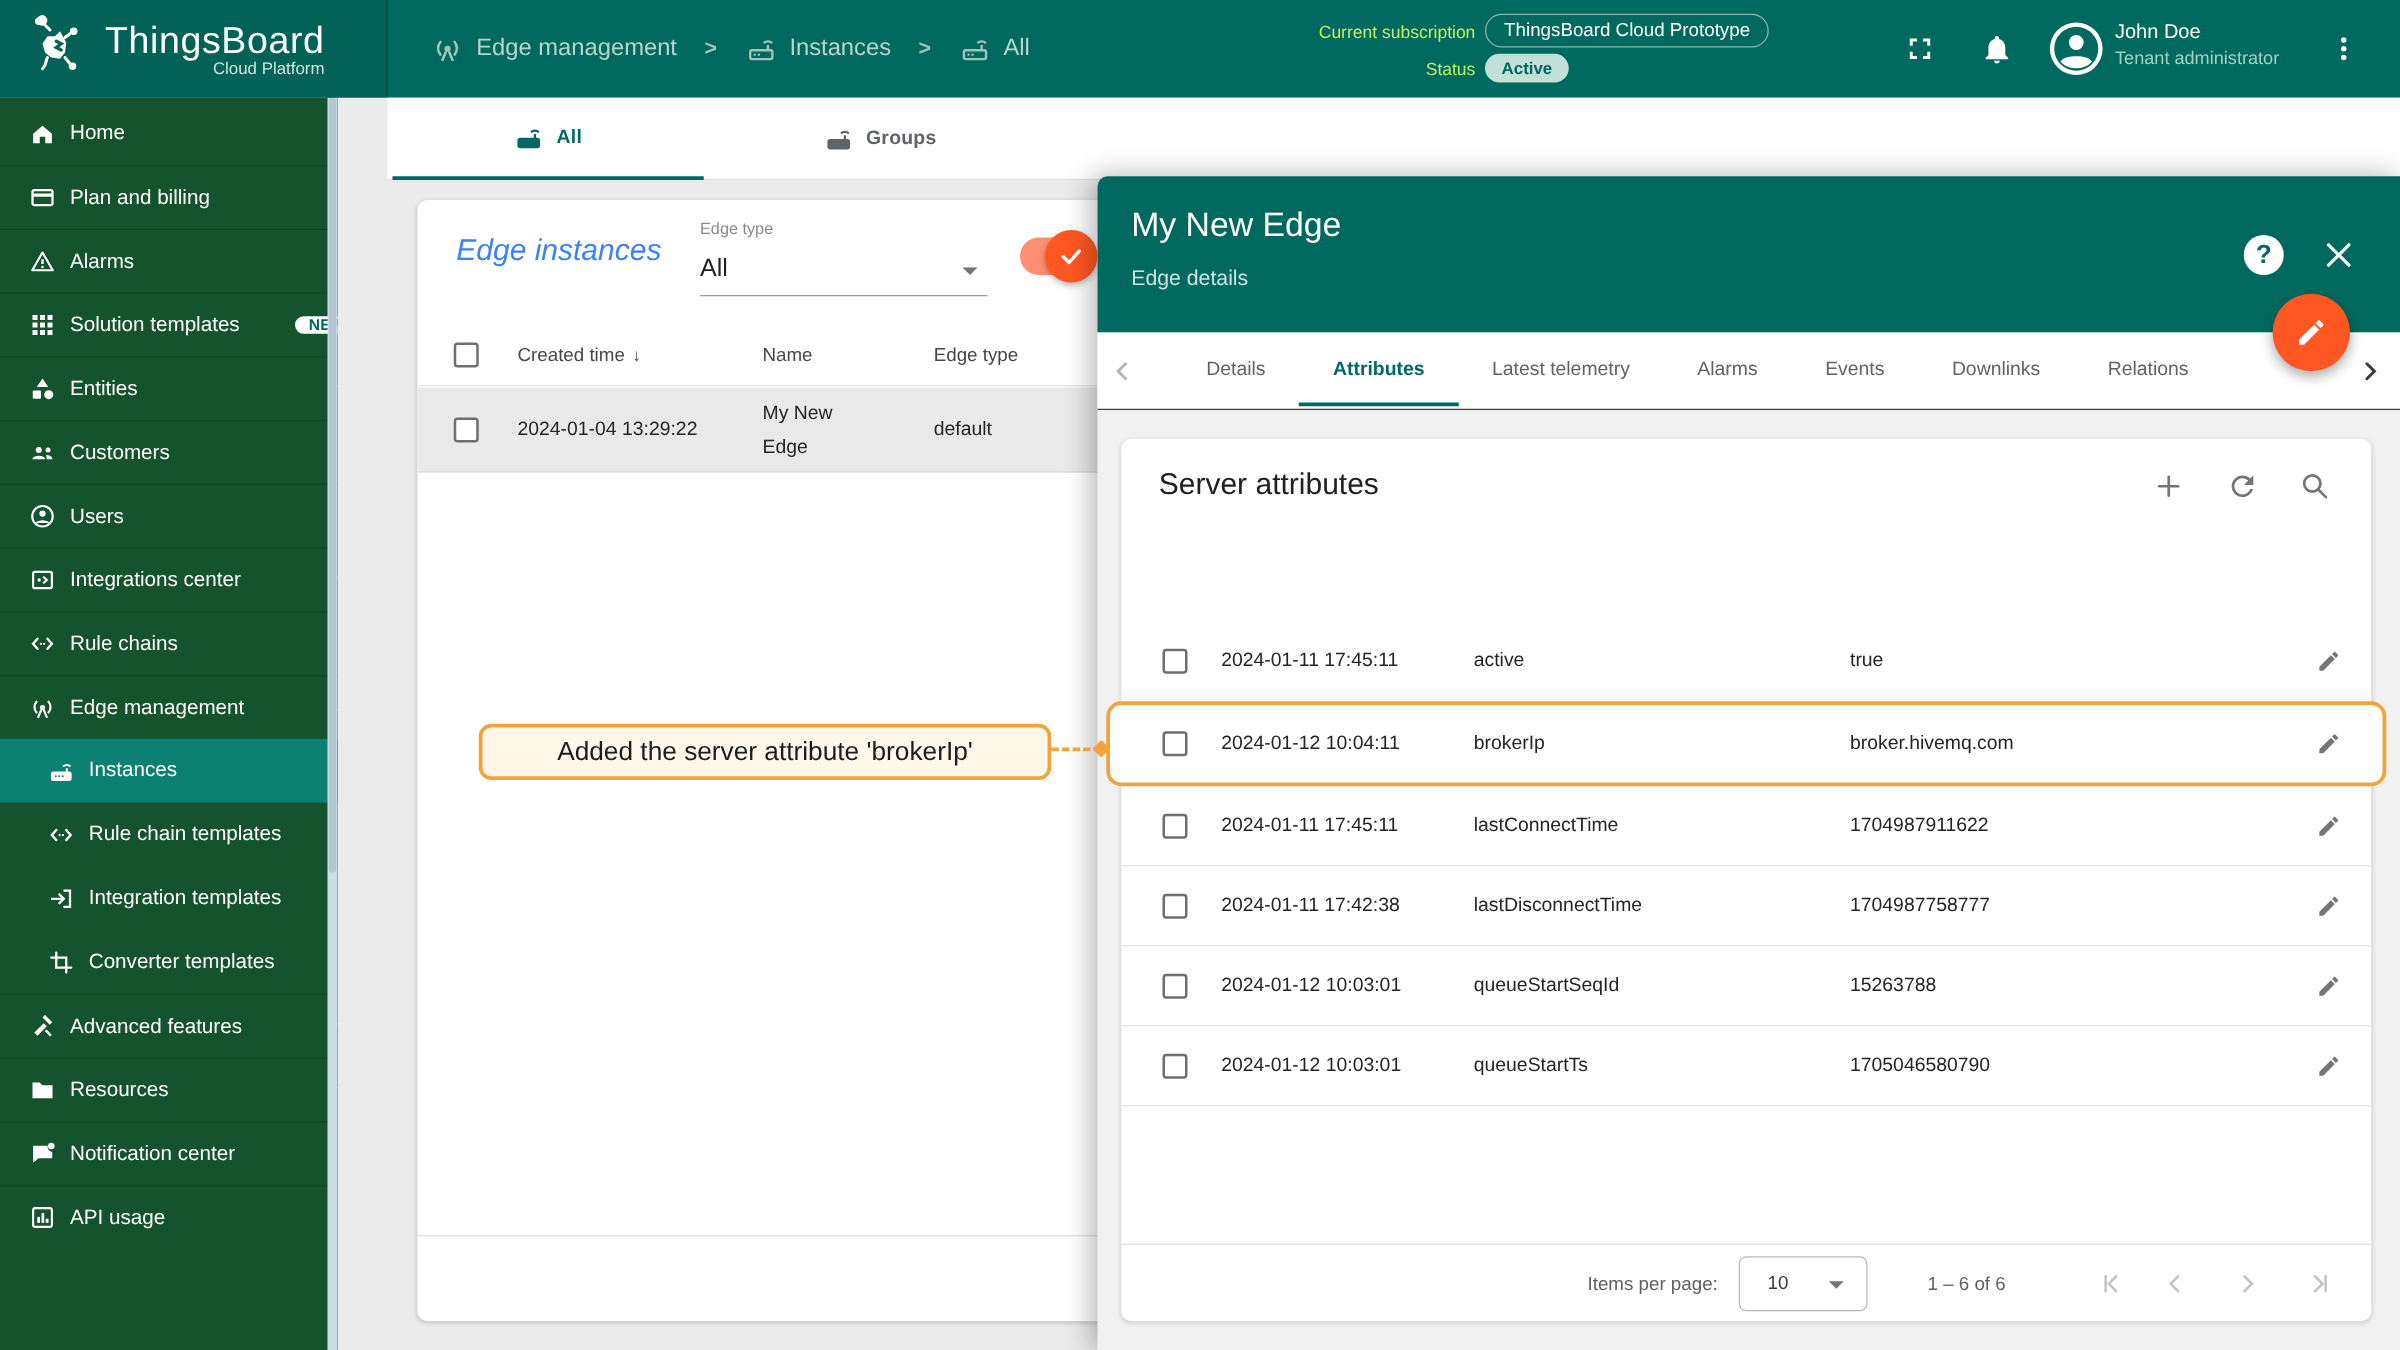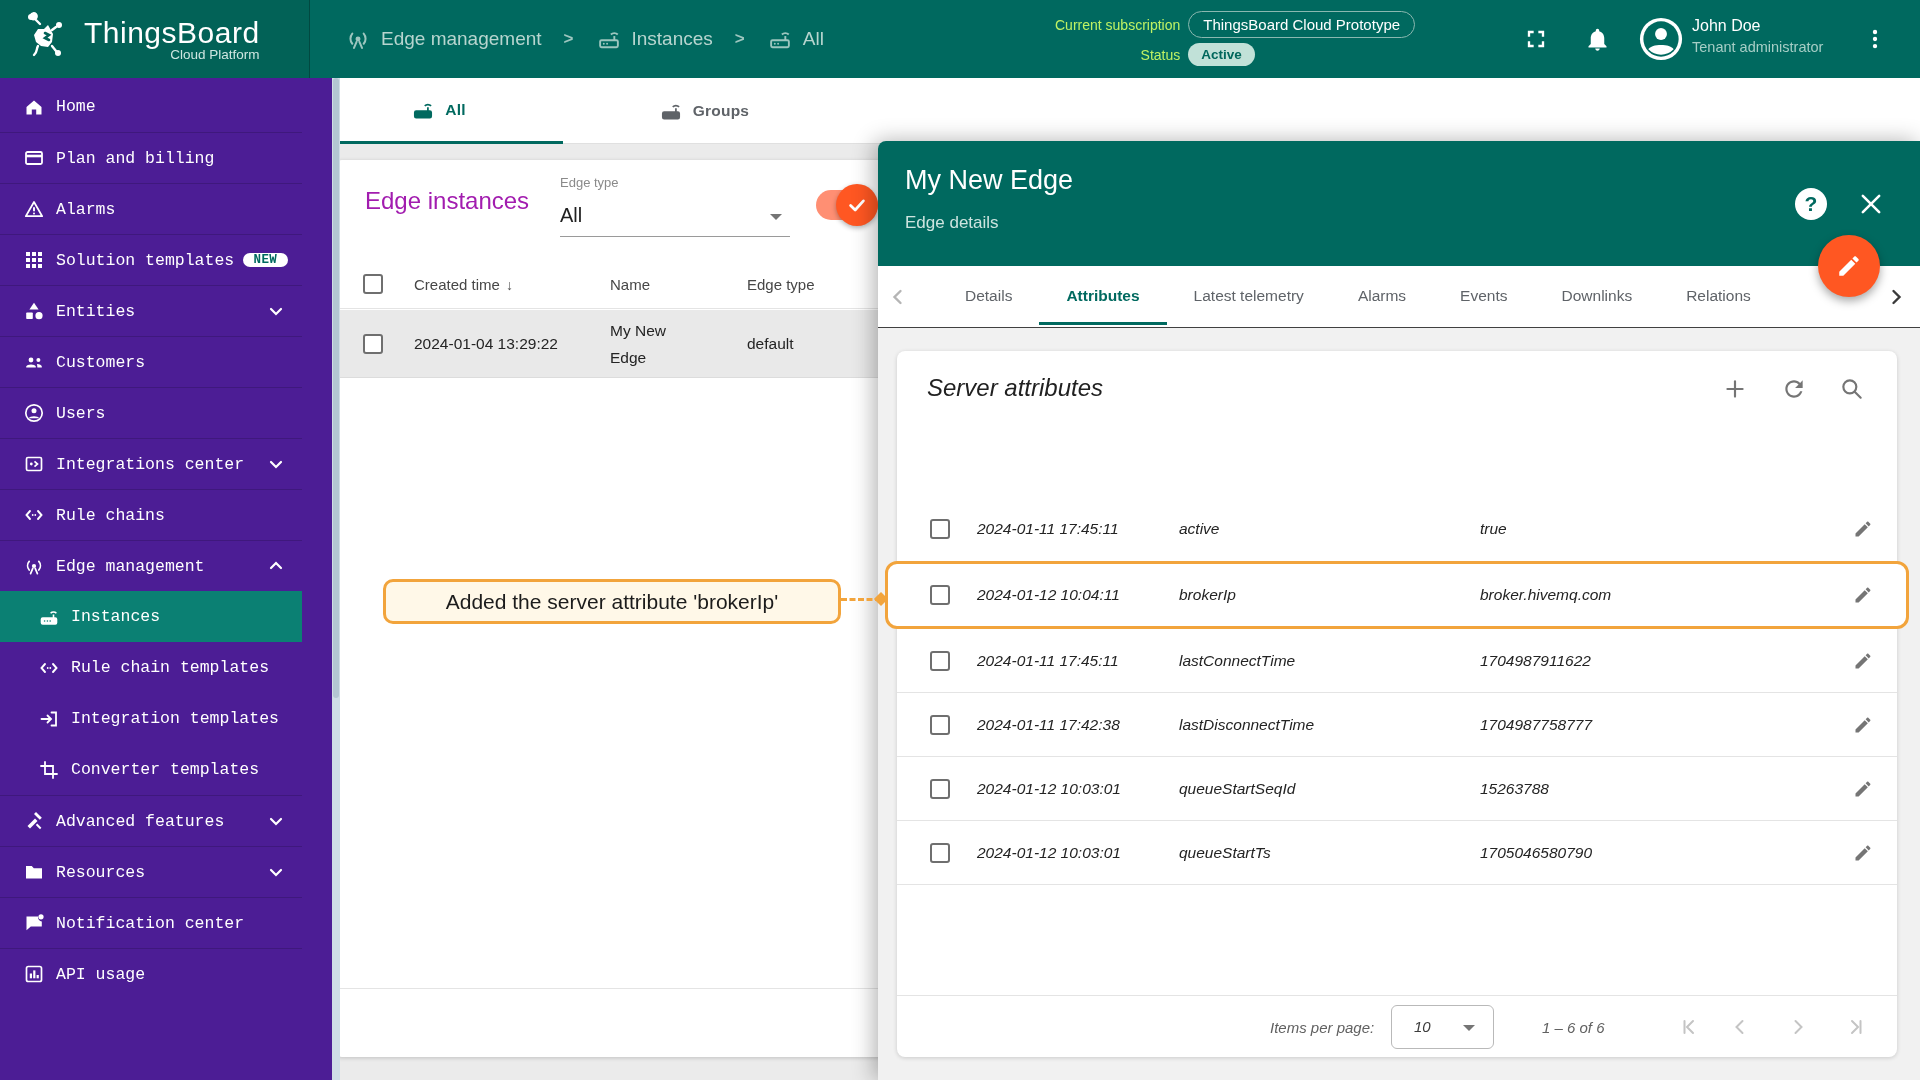--- a/index.html
+++ b/index.html
@@ -25,21 +25,21 @@
   .sub-chip { border:1px solid #8ab8b0; border-radius:14px; height:27px; line-height:25px;
               padding:0 14px; color:#fff; font-size:15px; cursor:pointer; }
   .status-chip { background:#c1e1d8; color:#01675c; border-radius:12px; height:23px; line-height:23px;
                  padding:0 13px; font-size:13.5px; font-weight:700; justify-self:start; }
   .hdr-ico { position:absolute; top:0; height:78px; display:flex; align-items:center; cursor:pointer; }
   .user-block { position:absolute; left:1692px; top:17px; cursor:pointer; }
   .user-name { color:#fff; font-size:16px; }
   .user-role { color:#a6cec6; font-size:14.5px; margin-top:4px; }
 
   
-  .sidebar { position:absolute; left:0; top:78px; width:340px; height:1002px; background:#4c1d95; z-index:30; overflow:hidden;font-family:Liberation Mono, monospace; }
+  .sidebar { position:absolute; left:0; top:78px; width:270px; height:1002px; background:#14532d; z-index:30; overflow:hidden; }
   .side-scroll { position:absolute; right:0; top:0; width:8px; height:1002px; background:#cfdde6; }
   .side-scroll .thumb { position:absolute; left:1px; top:0; width:6px; height:620px; background:#b3c6d2; border-radius:3px; }
   .side-list { position:absolute; left:0; top:3px; width:302px; }
   .side-item { position:relative; height:51px; color:#fff; font-size:16.5px; font-weight:500;
                display:flex; align-items:center; cursor:pointer; }
   .side-item.div { border-top:1px solid rgba(0,0,0,.16); }
   .side-item .mi { position:absolute; left:23px; width:22px; height:22px; }
   .side-item .lbl { position:absolute; left:56px; white-space:nowrap; }
   .side-item.sub .mi { left:38px; }
   .side-item.sub .lbl { left:71px; }
@@ -52,21 +52,21 @@
   .main-bg { position:absolute; left:310px; top:78px; width:1610px; height:1002px; background:#ebebeb; }
   .tabstrip { position:absolute; left:310px; top:78px; width:1610px; height:66px; background:#fff;
               border-bottom:1px solid #e0e0e0; z-index:5; }
   .mtab { position:absolute; top:0; height:66px; display:flex; align-items:center; justify-content:center;
           gap:10px; font-size:15.5px; font-weight:700; letter-spacing:.2px; cursor:pointer; }
   .mtab.active { color:#00695f; border-bottom:3px solid #00695f; }
   .mtab.inactive { color:#5f6368; }
 
   .ecard { position:absolute; left:334px; top:160px; width:1240px; height:897px; background:#fff;
            border-radius:8px; box-shadow:0 1px 4px rgba(0,0,0,.18); z-index:6; }
-  .ecard-title { position:absolute; left:31px; top:27px; font-size:24px; color:#a21caf; }
+  .ecard-title { position:absolute; left:31px; top:27px; font-size:24px; color:#3b82f6;font-style:italic; }
   .etype-label { position:absolute; left:226px; top:15px; font-size:13px; color:#8a8a8a; }
   .etype-select { position:absolute; left:226px; top:36px; width:230px; height:41px;
                   border-bottom:1px solid #9a9a9a; font-size:20px; color:#212121; cursor:pointer; }
   .etype-select .val { position:absolute; left:0; top:8px; }
   .etype-arrow { position:absolute; right:8px; top:18px; width:0; height:0;
                  border-left:6px solid transparent; border-right:6px solid transparent; border-top:6px solid #757575; }
   .ethead { position:absolute; left:0; top:100px; width:100%; height:49px; border-bottom:1px solid #e4e4e4; }
   .ethead .hc { position:absolute; top:50%; transform:translateY(-50%); font-size:15px; font-weight:400; color:#474747; }
   .erow { position:absolute; left:0; top:150px; width:100%; height:68px; background:#e9e9e9;
           border-bottom:1px solid #dcdcdc; cursor:pointer; }
@@ -104,21 +104,21 @@
          z-index:75; cursor:pointer; }
 
   .ptabs { position:absolute; left:0; top:125px; width:100%; height:62px; background:#fff; border-bottom:1px solid #404040; }
   .ptab-row { position:absolute; left:60px; top:0; display:flex; }
   .ptab { height:59px; line-height:59px; padding:0 27px; font-size:15.5px; font-weight:500; color:#5f6368;
           cursor:pointer; white-space:nowrap; }
   .ptab.active { color:#00695f; font-weight:700; border-bottom:3px solid #00695f; }
   .ptab-nav { position:absolute; top:19px; width:24px; height:24px; cursor:pointer; }
 
   .acard { position:absolute; left:19px; top:210px; width:1000px; height:706px; background:#fff;
-           border-radius:8px; box-shadow:0 1px 4px rgba(0,0,0,.16);font-style:italic; }
+           border-radius:8px; box-shadow:0 1px 4px rgba(0,0,0,.16); }
   .acard-title { position:absolute; left:30px; top:23px; font-size:24px; color:#212121; }
   .acard-ico { position:absolute; top:25px; width:26px; height:26px; cursor:pointer; }
   .attr-thead { position:absolute; left:0; top:80px; width:100%; height:66px; border-bottom:1px solid #e4e4e4; }
   .attr-thead .hc { position:absolute; top:58%; transform:translateY(-50%); font-size:15px; font-weight:700; color:#474747; }
   .attr-rows { position:absolute; left:0; top:146px; width:100%; }
   .attr-row { position:relative; height:64px; cursor:pointer; }
   .attr-row.lined { border-bottom:1px solid #e4e4e4; }
   .attr-row .row-inner { position:relative; height:100%; }
   .attr-row .cell { position:absolute; top:50%; transform:translateY(-50%); font-size:15.5px; color:#242424; }
   .c-check { left:33px; } .c-time { left:80px; } .c-key { left:282px; } .c-value { left:583px; }

